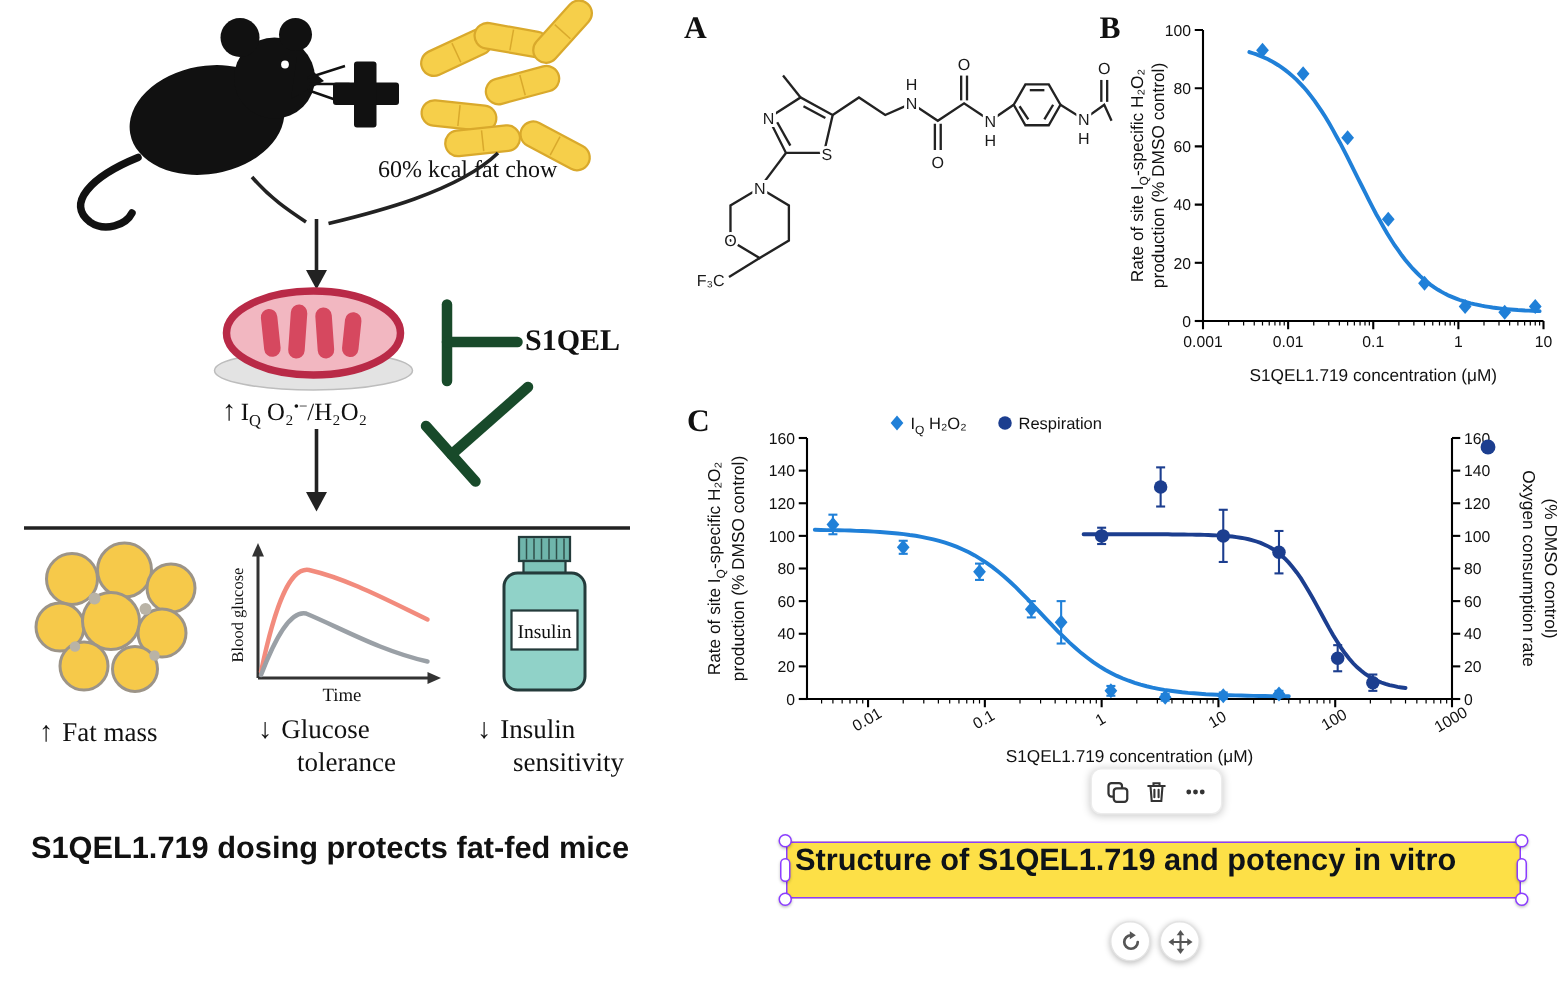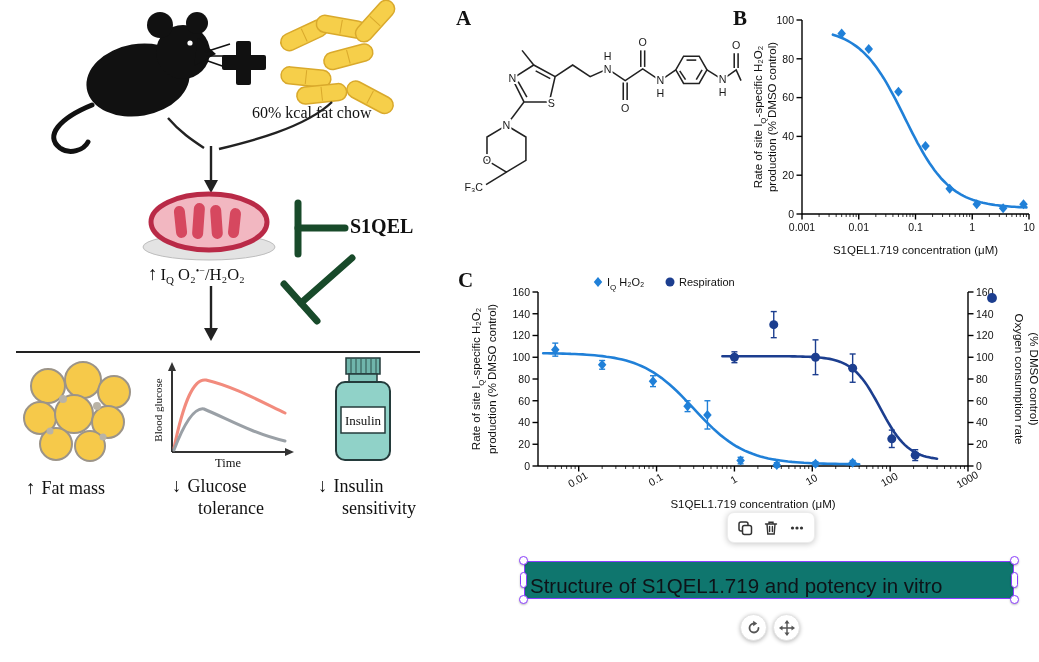--- a/index.html
+++ b/index.html
@@ -18,21 +18,21 @@
   .s1qel{font-size:20px;font-weight:bold}
   .oarrow{font-size:19px;font-weight:bold}
   .subts{font-size:11px}
   .supts{font-size:10px}
   .panel-label{position:absolute;font-family:"Liberation Serif",serif;font-weight:bold;font-size:21px;color:#111}
   .atom{font-size:11px;font-family:"Liberation Sans",sans-serif;paint-order:stroke;stroke:#fff;stroke-width:4px;fill:#1a1a1a;text-anchor:middle}
   .bond{stroke:#222;stroke-width:1.6;fill:none}
   .left-caption{position:absolute;left:6px;top:551px;width:428px;text-align:center;font-weight:bold;font-size:20.5px;color:#111;line-height:30px}
   .float-toolbar{position:absolute;left:727px;top:512px;width:88px;height:31px;background:#fff;border:1px solid #ececec;border-radius:7px;box-shadow:0 1px 6px rgba(0,0,0,.22);display:flex;align-items:center;justify-content:space-around;padding:0 4px}
   .tb-btn{width:24px;height:24px;border-radius:4px;display:flex;align-items:center;justify-content:center;cursor:pointer}
-  .textbox{position:absolute;left:524px;top:561px;width:490px;height:38px;border:1.6px solid #8b3dff;background:#0f766e;display:flex;align-items:flex-end;padding-left:5px;font-weight:normal;font-size:20.5px;color:#0e1318;white-space:nowrap}
+  .textbox{position:absolute;left:524px;top:561px;width:490px;height:38px;border:1.6px solid #8b3dff;background:#fde047;display:flex;align-items:flex-start;padding-left:5px;font-weight:bold;font-size:20.5px;color:#0e1318;white-space:nowrap}
   .handle{position:absolute;background:#fff;border:1.5px solid #8b3dff;border-radius:50%;width:9px;height:9px;box-shadow:0 1px 2px rgba(0,0,0,.25)}
   .handle.pill{width:7px;height:16px;border-radius:4px}
   .round-btn{position:absolute;width:27px;height:27px;border-radius:50%;background:#fff;border:1px solid #e3e3e3;box-shadow:0 1px 4px rgba(0,0,0,.28);display:flex;align-items:center;justify-content:center;cursor:pointer}
 </style>
 </head>
 <body>
 
 <svg id="left-fig" class="abs" style="left:0;top:0" width="445" height="545" viewBox="0 0 445 545">
 
   <g>
@@ -154,20 +154,21 @@
   </g>
 
   <text x="26" y="494" class="serif18"><tspan class="oarrow">↑</tspan><tspan dx="6">Fat mass</tspan></text>
   <text x="172" y="492" class="serif18"><tspan class="oarrow">↓</tspan><tspan dx="6">Glucose</tspan></text>
   <text x="198" y="514" class="serif18">tolerance</text>
   <text x="318" y="492" class="serif18"><tspan class="oarrow">↓</tspan><tspan dx="6">Insulin</tspan></text>
   <text x="342" y="514" class="serif18">sensitivity</text>
 </svg>
 
 <div class="left-caption">
+  <div>S1QEL1.719 dosing protects fat-fed mice</div>
 </div>
 
 <div class="panel-label" style="left:456px;top:6px">A</div>
 
 <svg class="abs" style="left:450px;top:24px" width="292" height="190" viewBox="0 0 300 195">
   <g>
 
     <path class="bond" d="M58,104 L78,116 L78,140 L58,152 L38,140 L38,116 Z"></path>
     <line class="bond" x1="58" y1="152" x2="37" y2="165"></line>
 

